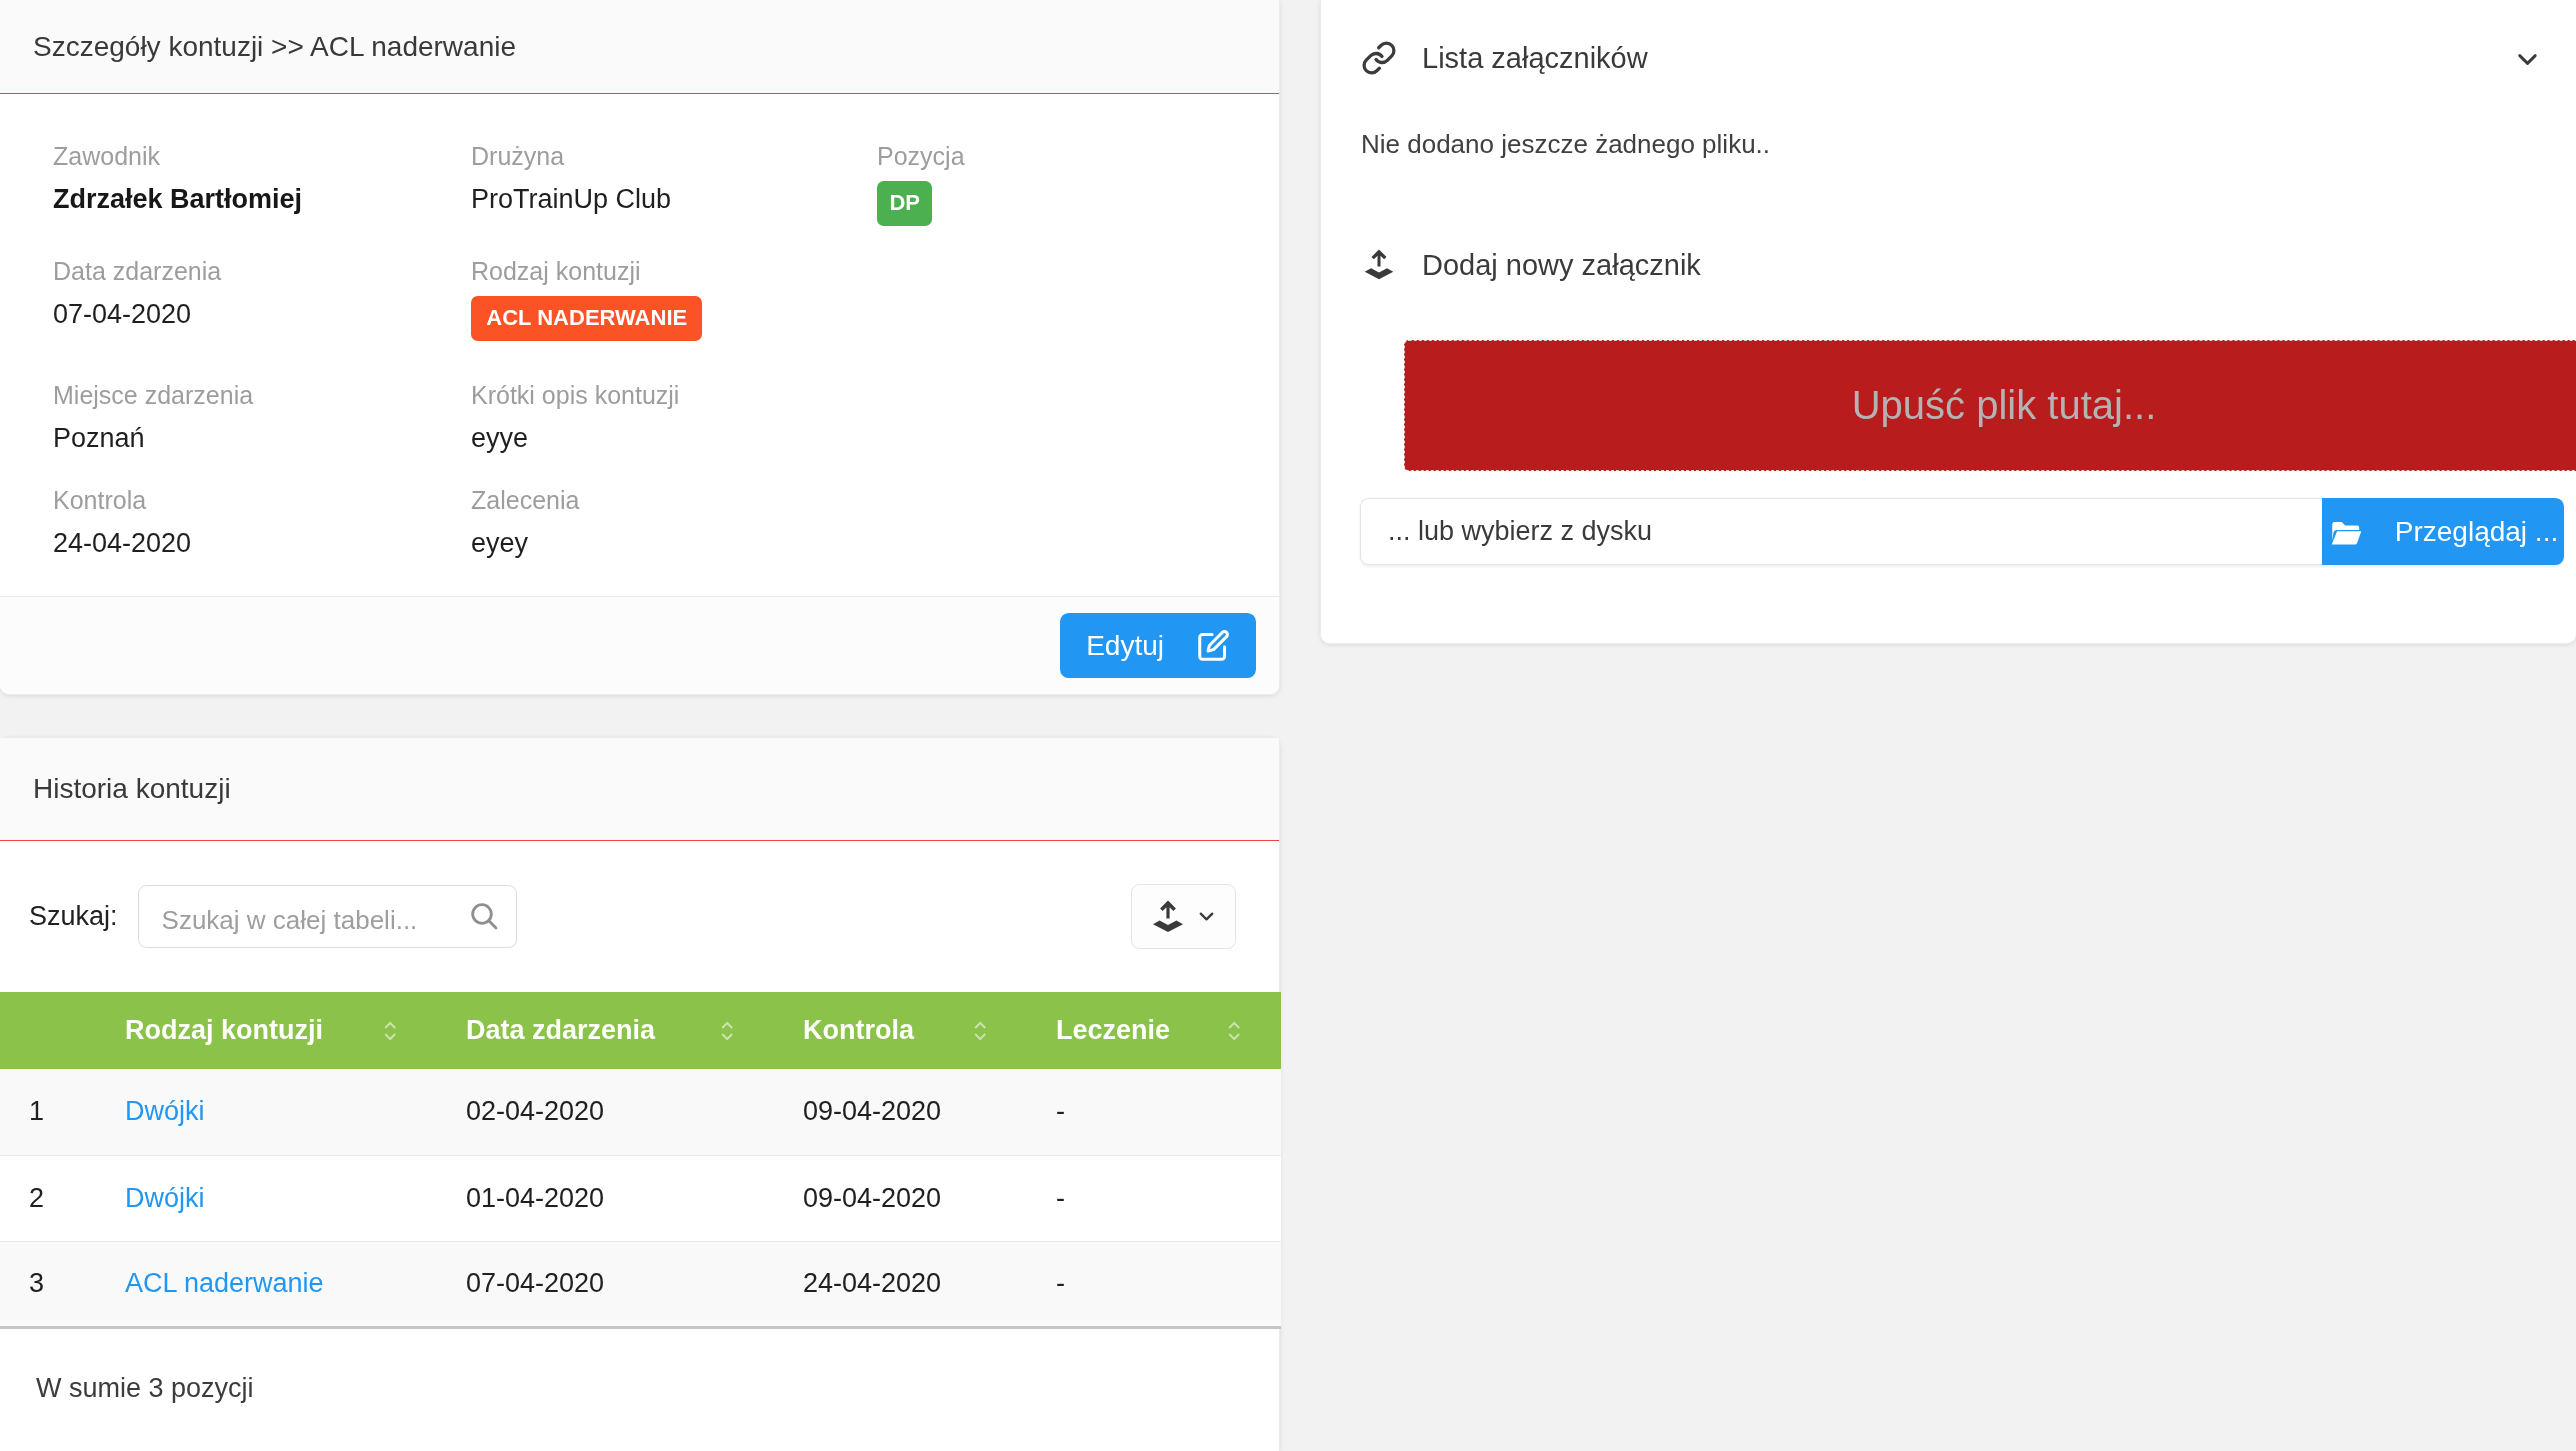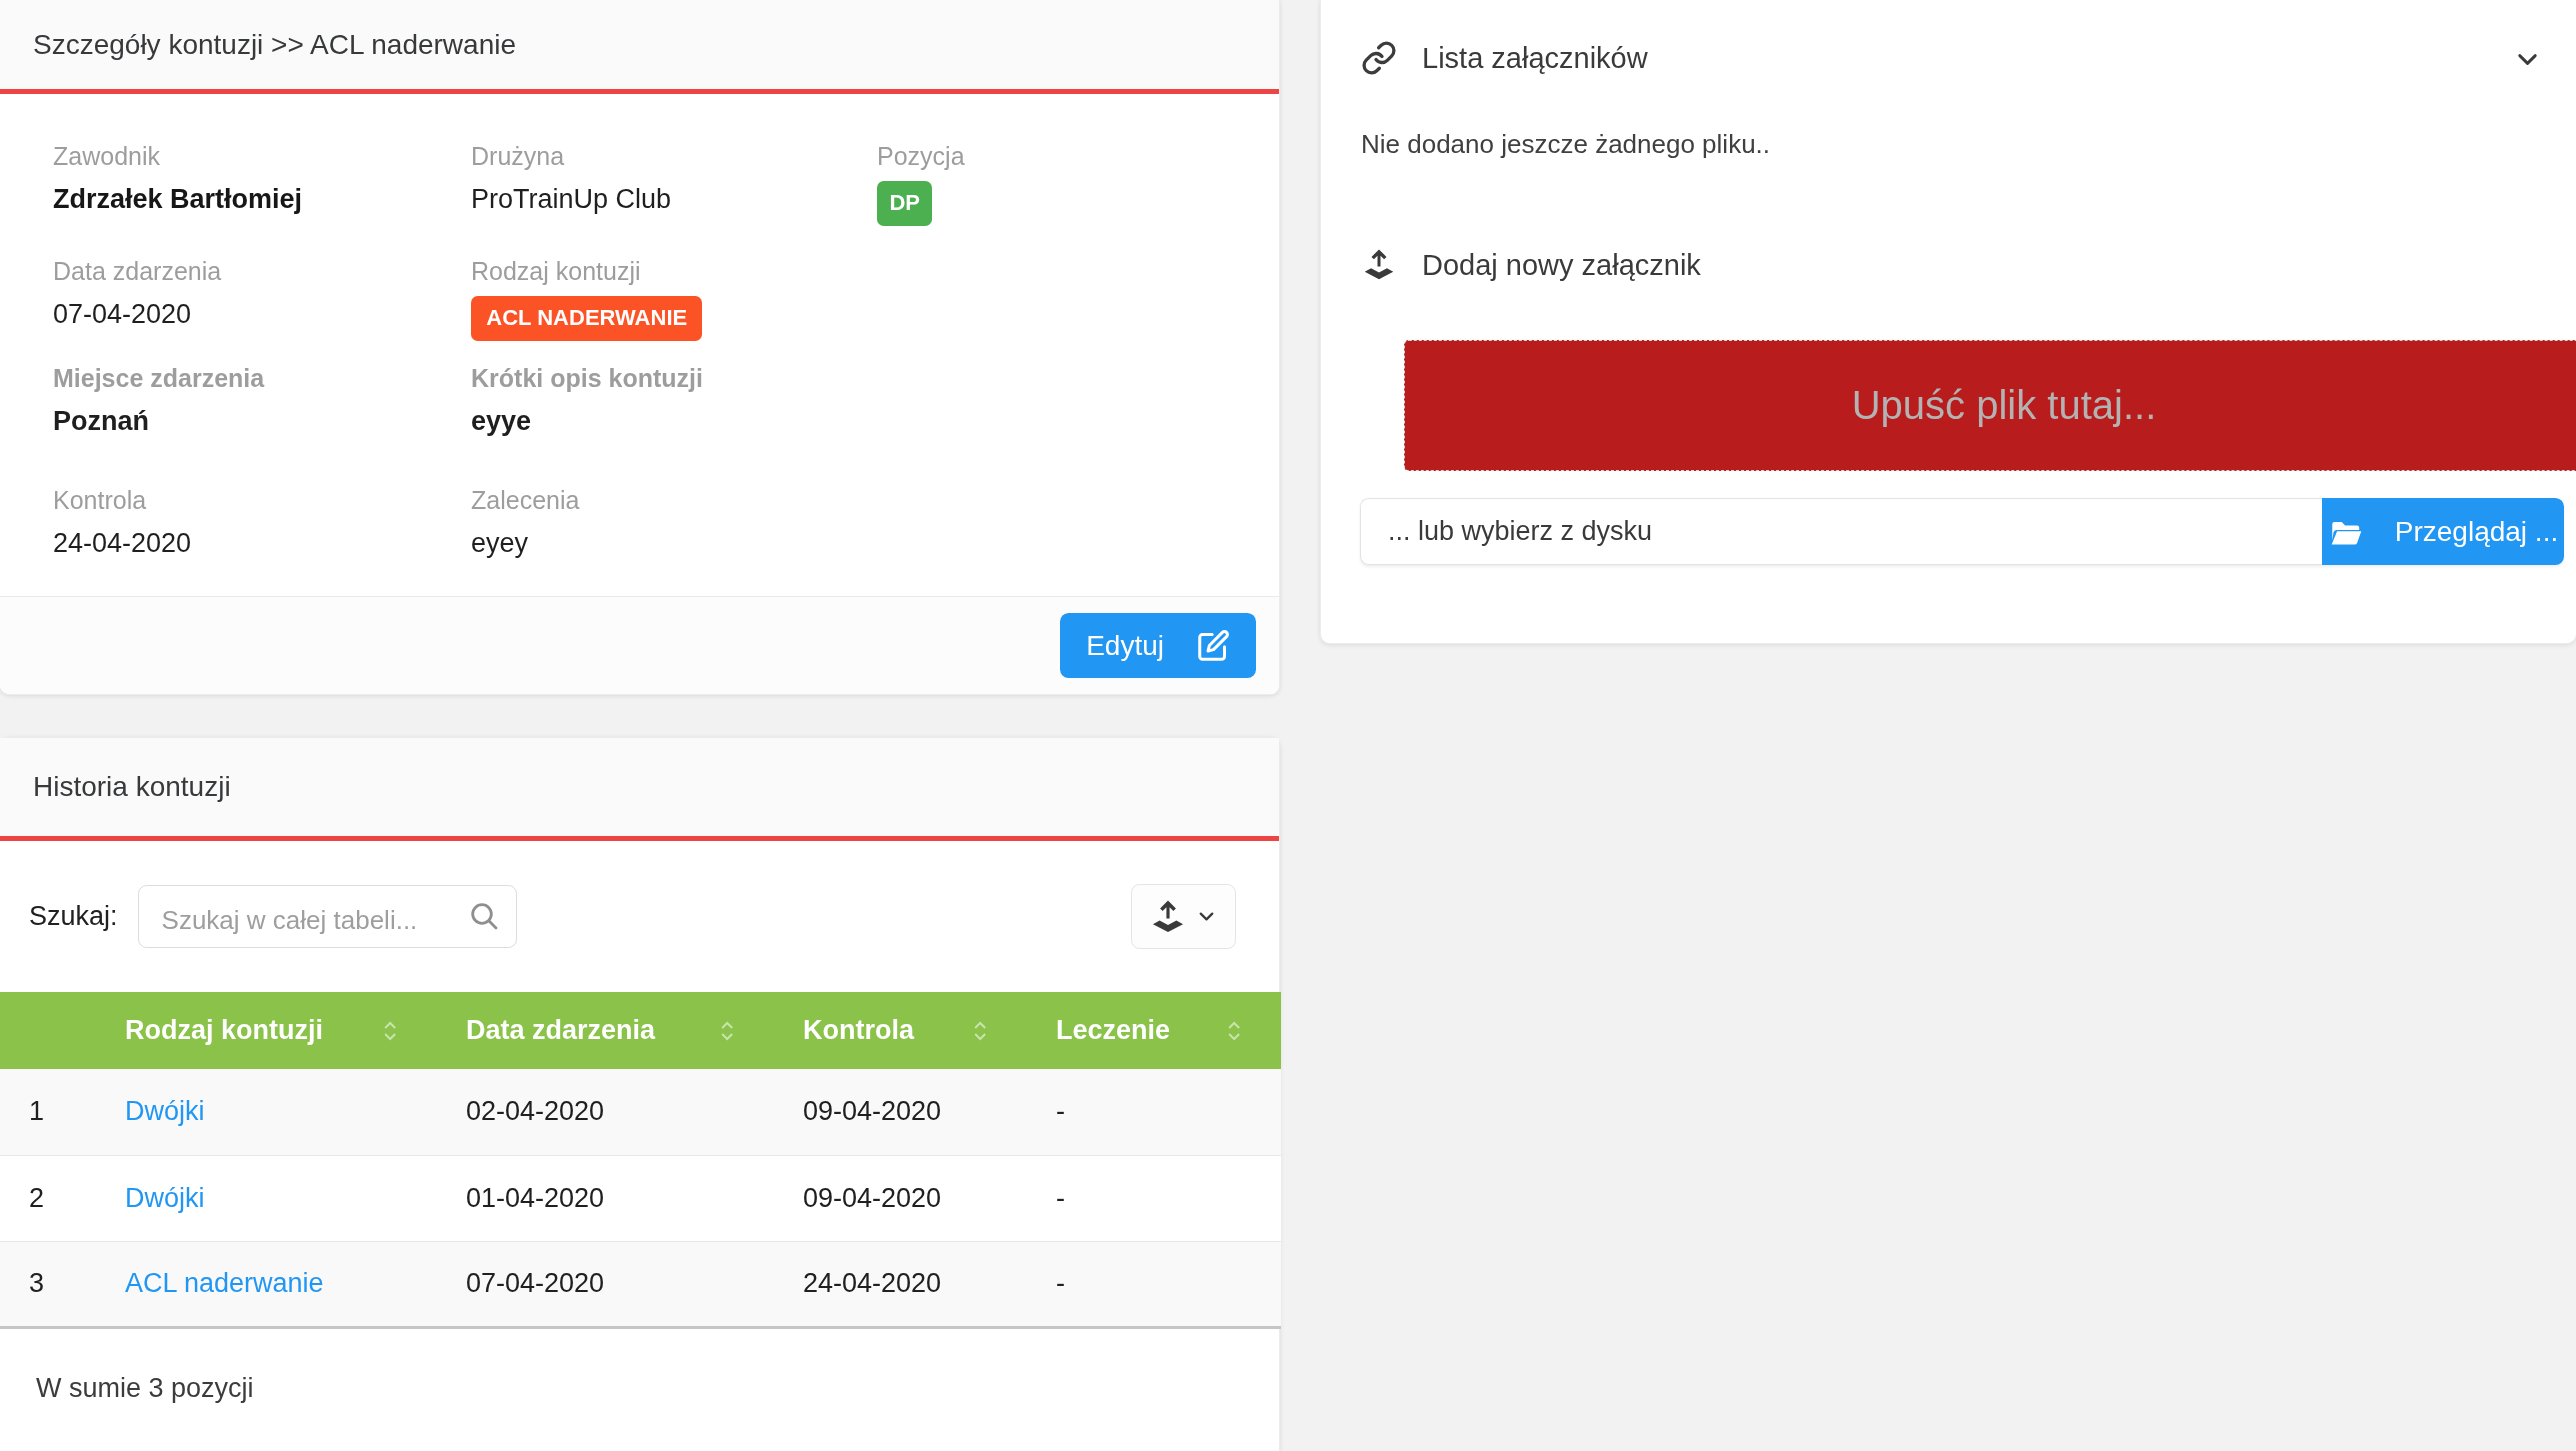--- a/index.html
+++ b/index.html
@@ -4,25 +4,25 @@
 <style>
   * { margin:0; padding:0; box-sizing:border-box; }
   html,body { width:2576px; height:1452px; }
   body { font-family:"Liberation Sans", sans-serif; background:#f1f2f1; overflow:hidden; position:relative; }
 
   .card { position:absolute; background:#ffffff; box-shadow:0 1px 4.8px rgba(0,0,0,.10); border:1px solid #ececec; }
 
   
   .card-details { left:0; top:0; width:1280px; height:695px; border-radius:0 0 9.6px 9.6px; border-top:none; border-left:none; }
   .card-header { height:94px; display:flex; align-items:center; padding-left:33px;
-                 background:#fafafa; border-bottom:5px solid #ef4444; }
+                 background:#fafafa; border-bottom:1px solid #ef4444; }
   .card-header h1, .card-header h2 { font-size:28px; font-weight:400; color:#37393b; }
 
   .field { position:absolute; }
-  .f-r1 { top:142px; } .f-r2 { top:257px; } .f-r3 { top:364px;font-weight:bold; } .f-r4 { top:486px; }
+  .f-r1 { top:142px; } .f-r2 { top:257px; } .f-r3 { top:381px; } .f-r4 { top:486px; }
   .f-c1 { left:53px; } .f-c2 { left:471px; } .f-c3 { left:877px; }
   .field-label { font-size:25px; color:#9d9d9d; }
   .field-value { margin-top:13.4px; font-size:27px; color:#1f1f1f; }
   .field-value.strong { font-weight:700; color:#171717; }
   .badge { display:inline-block; margin-top:9.6px; color:#fff; font-weight:700; font-size:22px;
            border-radius:6.7px; line-height:1; }
   .badge-pos { background:#4caf50; padding:11.5px 12.4px; }
   .badge-injury { background:#fc5326; padding:11.5px 15.3px; }
 
   .card-footer { position:absolute; left:0; right:0; bottom:0; height:98px;

